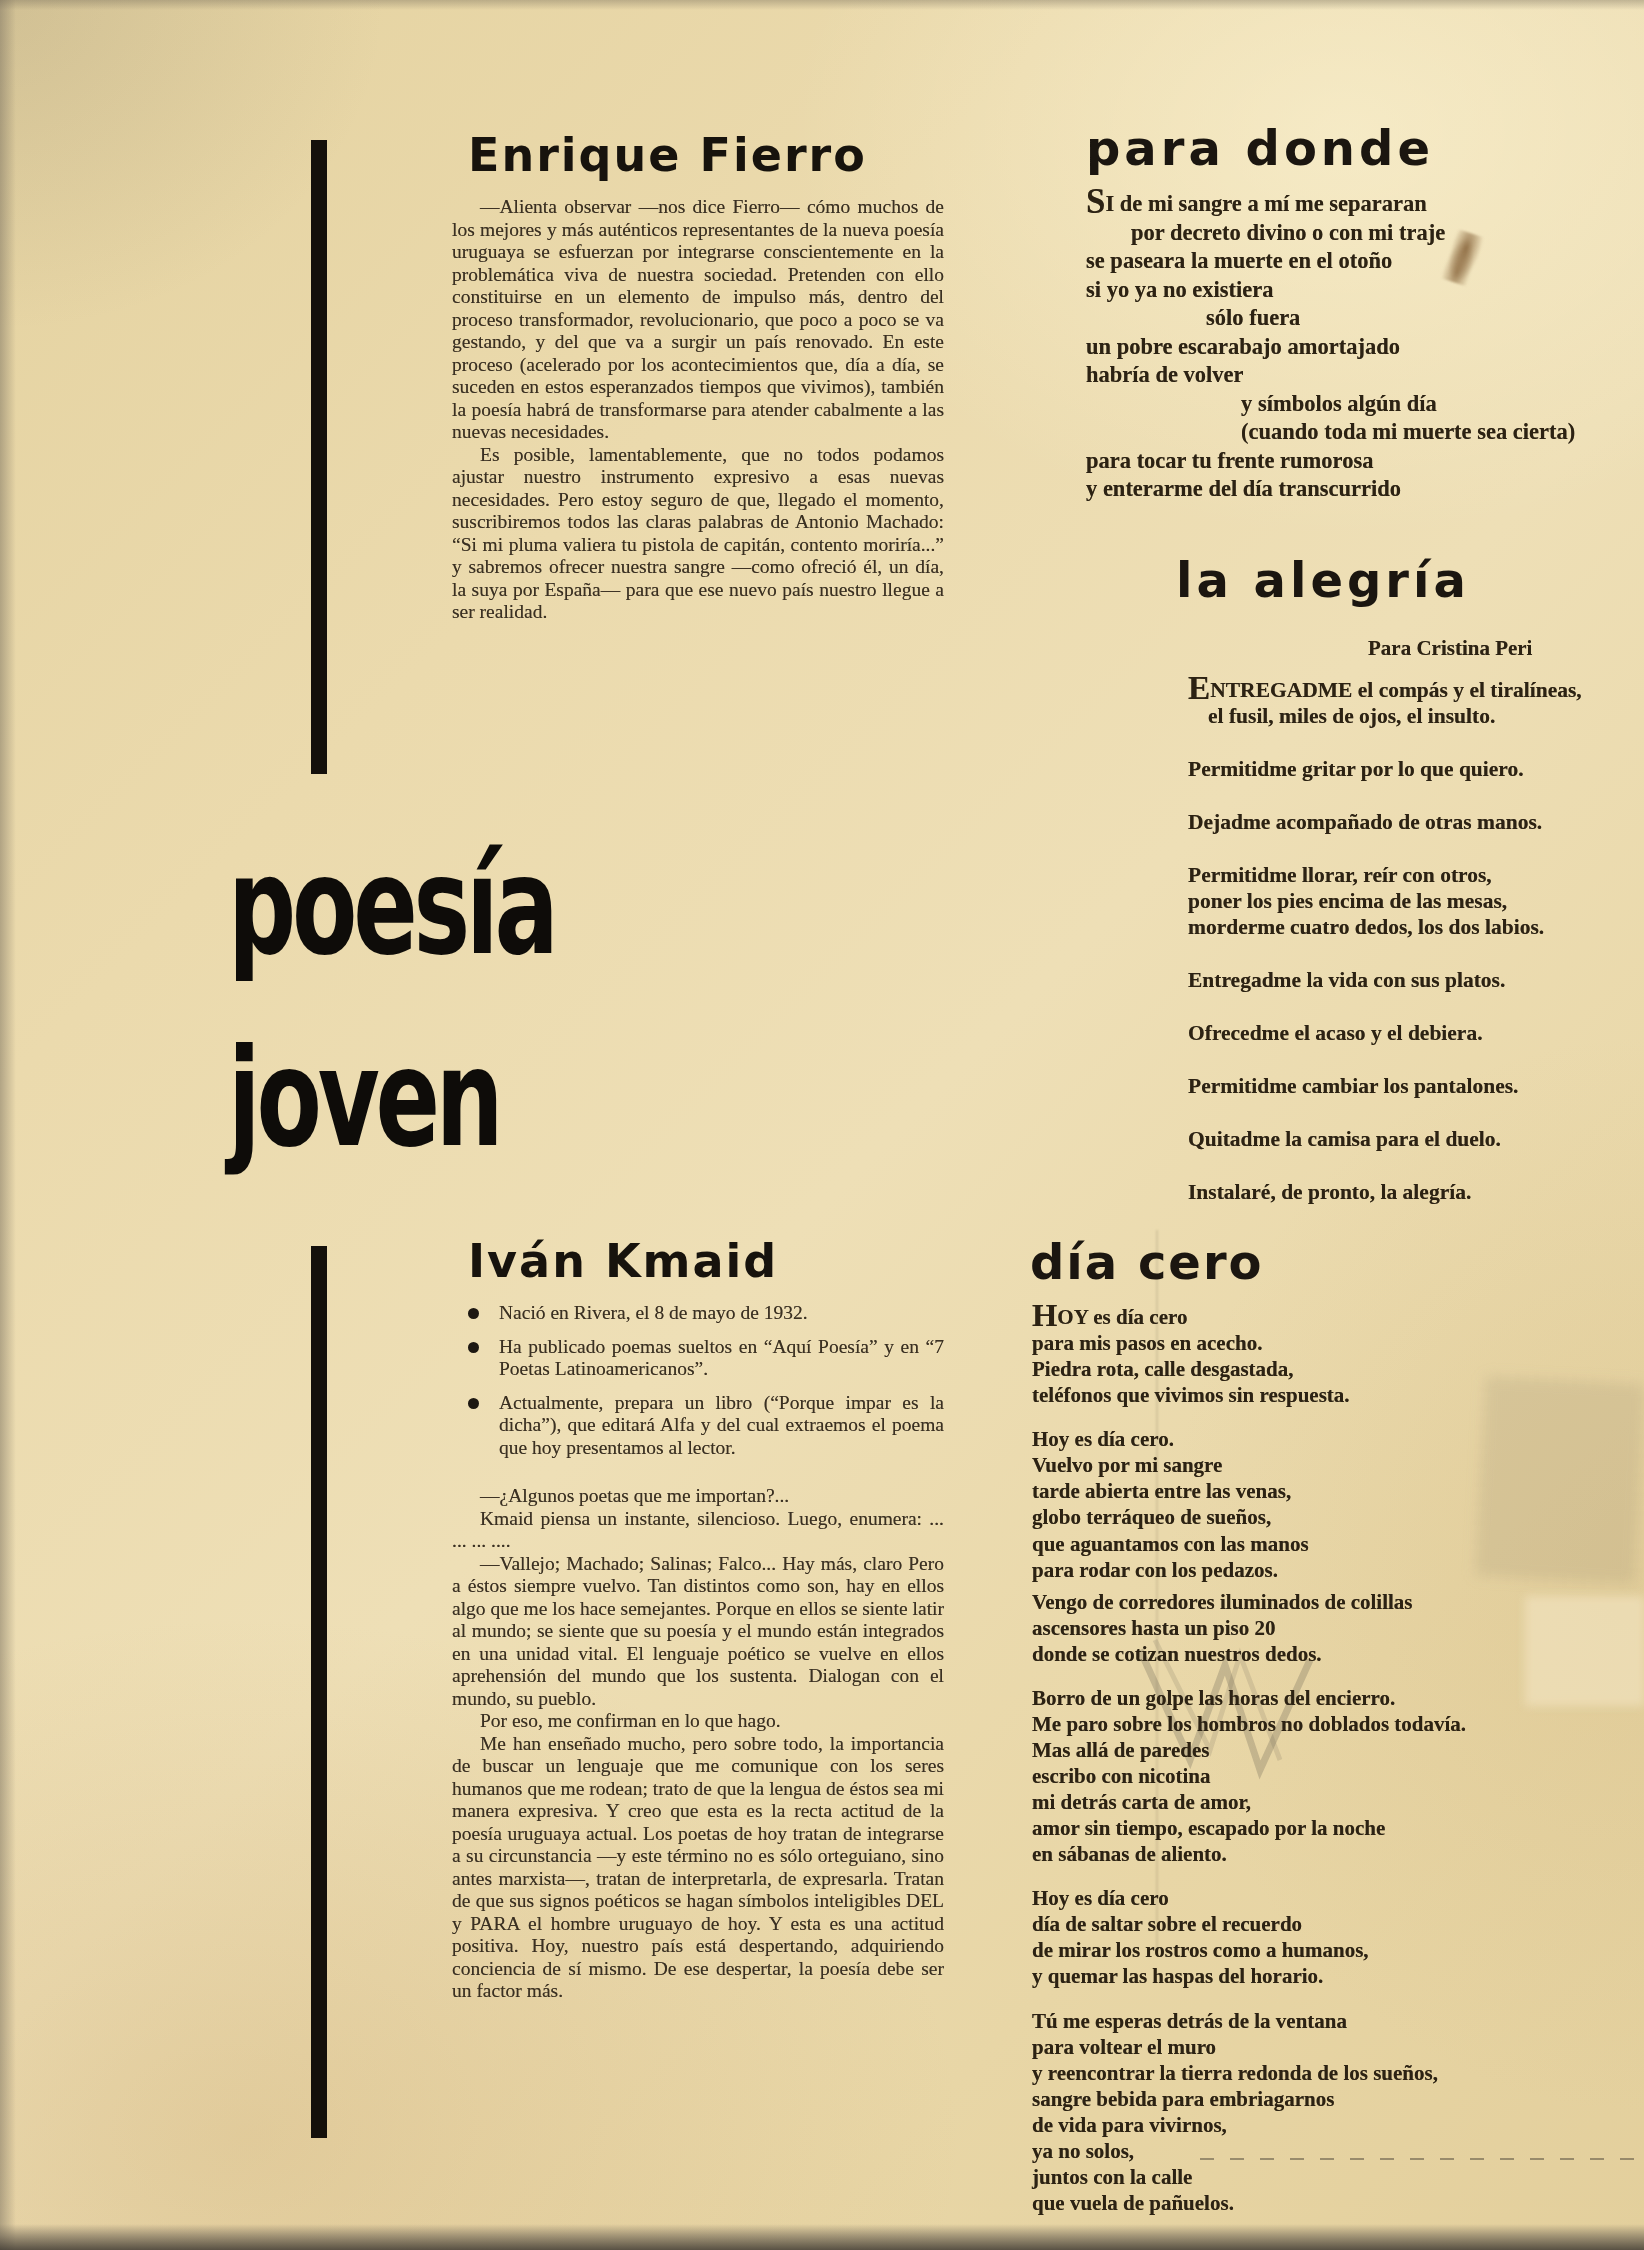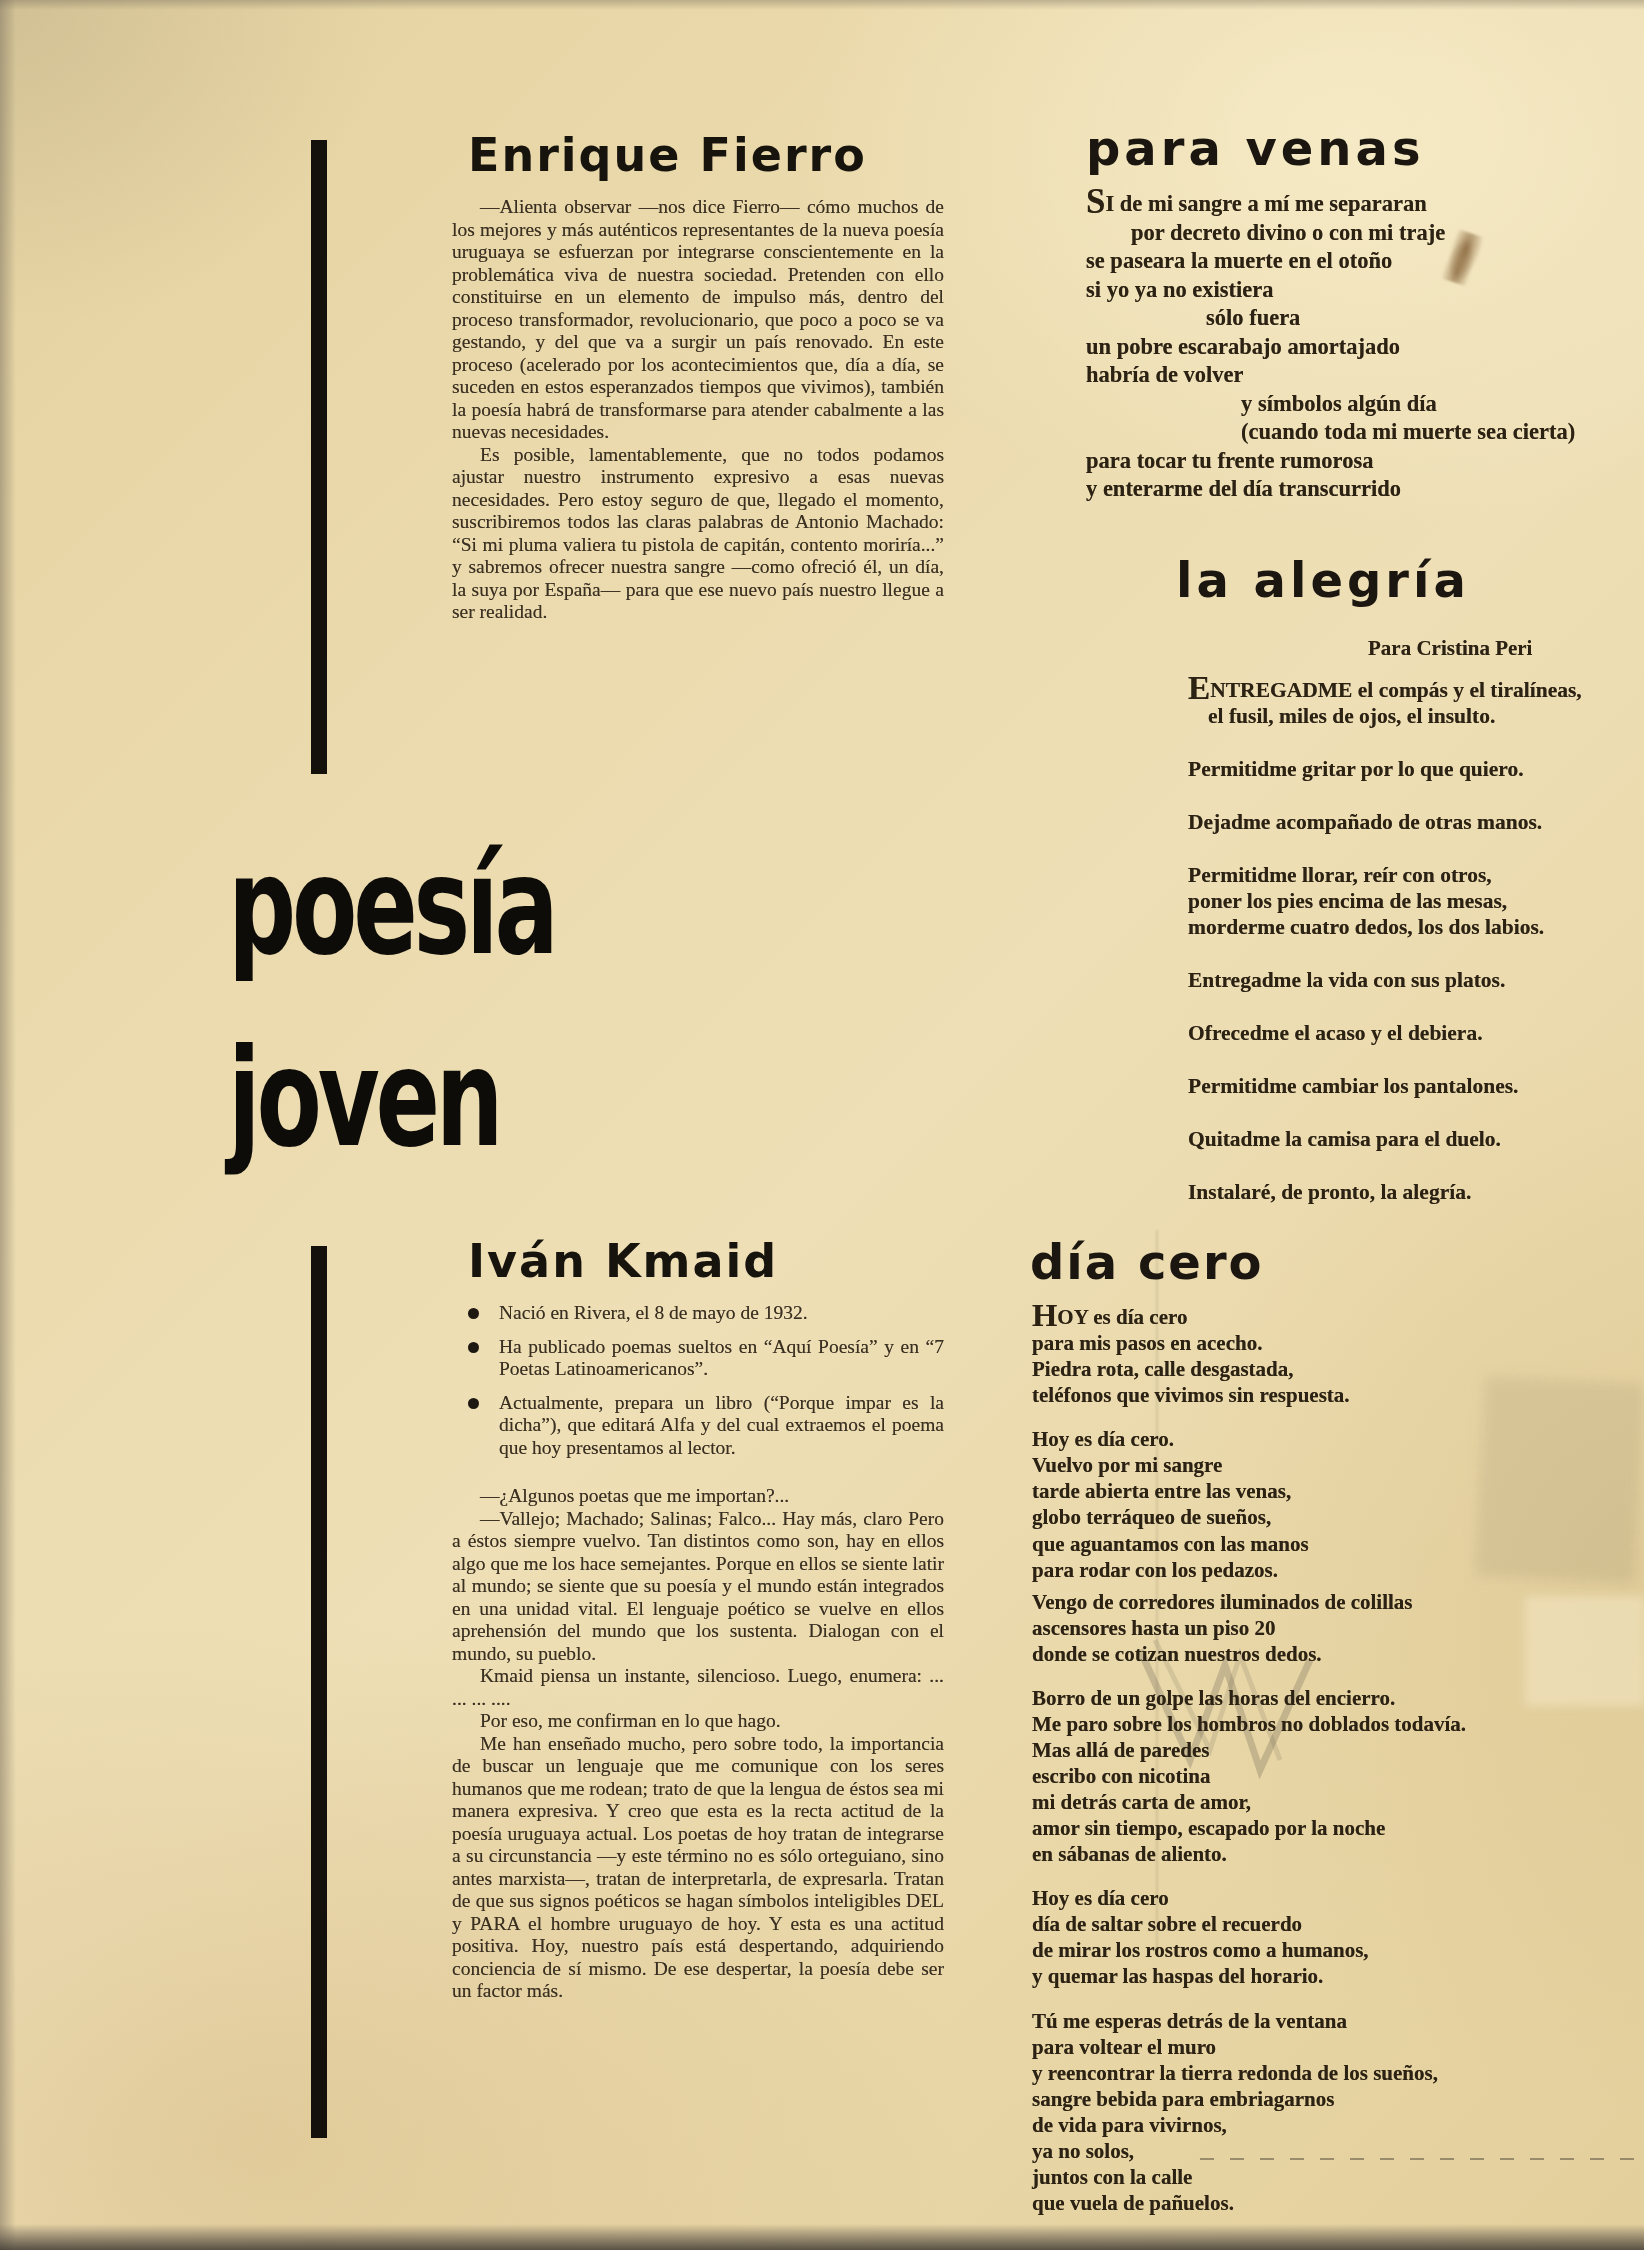--- a/index.html
+++ b/index.html
@@ -123,28 +123,28 @@
           <span class="bullet-text">Ha publicado poemas sueltos en “Aquí Poesía” y en “7 Poetas Latinoamericanos”.</span>
         </div>
         <div class="bullet-row">
           <span class="bullet-dot"></span>
           <span class="bullet-text">Actualmente, prepara un libro (“Porque impar es la dicha”), que editará Alfa y del cual extraemos el poema que hoy presentamos al lector.</span>
         </div>
       </div>
     <div class="paras">
 
     <p>—¿Algunos poetas que me importan?...</p>
+        <p>Kmaid piensa un instante, silencioso. Luego, enumera:  ... ... ... ....</p>
         <p>—Vallejo; Machado; Salinas; Falco... Hay más, claro  Pero a éstos siempre vuelvo. Tan distintos como son, hay en ellos algo que me los hace semejantes. Porque en ellos se siente latir al mundo; se siente que su poesía y el mundo están integrados en una unidad vital. El lenguaje poético se vuelve en ellos aprehensión del mundo que los sustenta. Dialogan con el mundo, su pueblo.</p>
-        <p>Kmaid piensa un instante, silencioso. Luego, enumera:  ... ... ... ....</p>
         <p>Por eso, me confirman en lo que hago.</p>
         <p>Me han enseñado mucho, pero sobre todo, la importancia de buscar un lenguaje que me comunique con los seres humanos que me rodean; trato de que la lengua de éstos sea mi manera expresiva. Y creo que esta es la recta actitud de la poesía uruguaya actual. Los poetas de hoy tratan de integrarse a su circunstancia —y este término no es sólo orteguiano, sino antes marxista—, tratan de interpretarla, de expresarla. Tratan de que sus signos poéticos se hagan símbolos inteligibles DEL y PARA el hombre uruguayo de hoy. Y esta es una actitud positiva. Hoy, nuestro país está despertando, adquiriendo conciencia de sí mismo. De ese despertar, la poesía debe ser un factor más.</p>
       </div>
   </div>
 
-  <h2 class="poem-title" id="pc-title">para venas</h2>
+  <h2 class="poem-title" id="pc-title">para donde</h2>
   <div class="poem" id="pc-poem">
 
   <div class="pline">
         <span class="lead">S</span><span class="pt">I de mi sangre a mí me separaran</span>
       </div>
       <div class="pline" style="margin-left: 45px;">
         <span class="lead"></span><span class="pt">por decreto divino o con mi traje</span>
       </div>
       <div class="pline">
         <span class="lead"></span><span class="pt">se paseara la muerte en el otoño</span>

